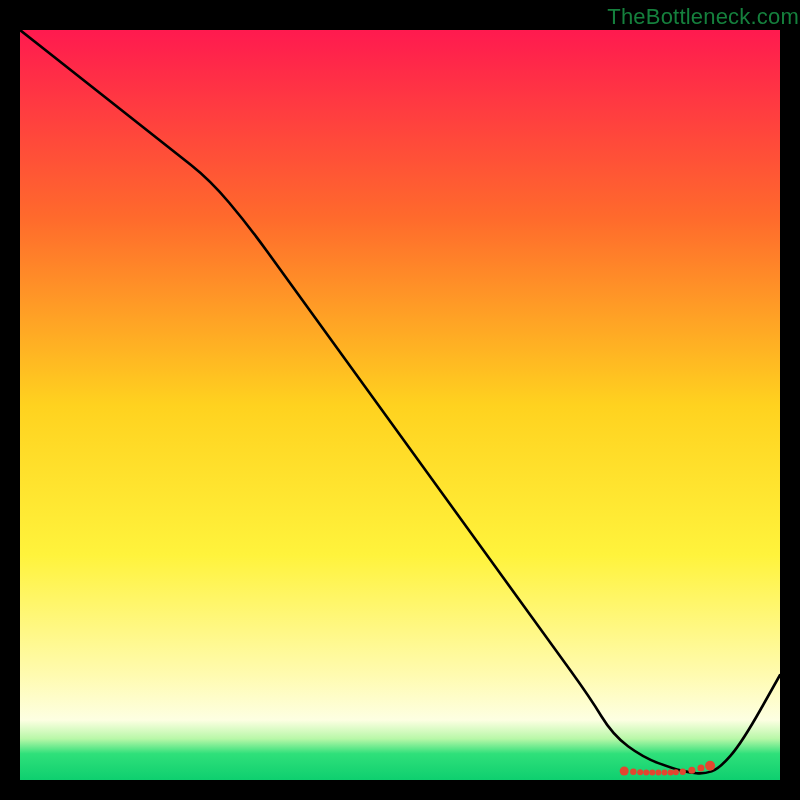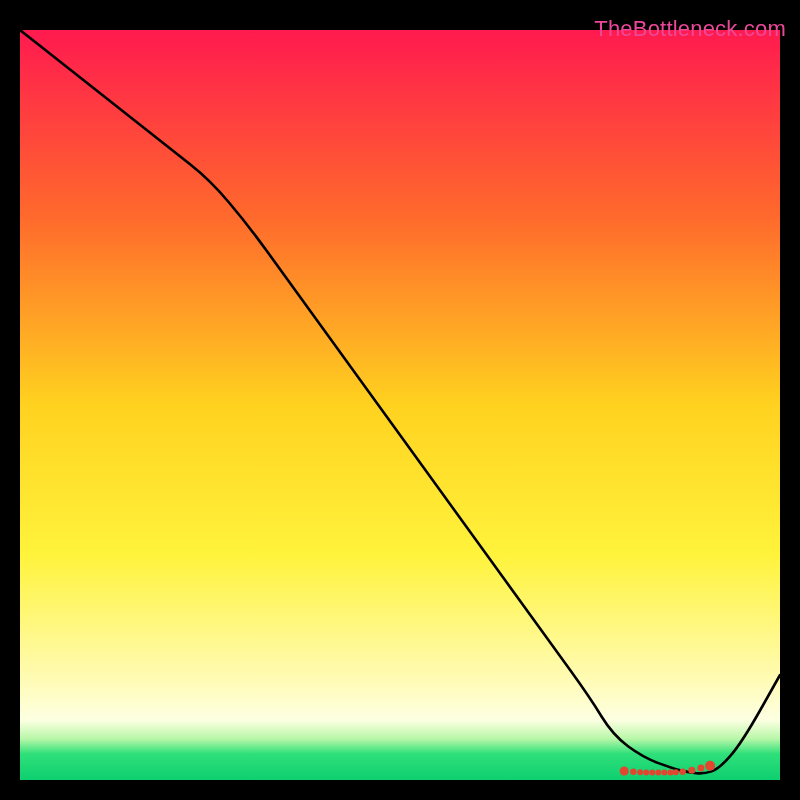--- a/index.html
+++ b/index.html
@@ -7,27 +7,26 @@
     padding: 0;
     width: 800px;
     height: 800px;
     background: #000;
     font-family: Arial, Helvetica, sans-serif;
     overflow: hidden;
   }
   .watermark {
     position: absolute;
     top: 4px;
-    right: 14px;
-    color: #ec4899;
+    right: 1px;
+    color: #15803d;
     font-size: 22px;
     font-weight: 400;
     letter-spacing: 0.2px;
     z-index: 10;
-    margin-top: 12px;
   }
   .chart-wrap {
     position: absolute;
     left: 0;
     top: 0;
     width: 800px;
     height: 800px;
   }
   svg {
     display: block;

